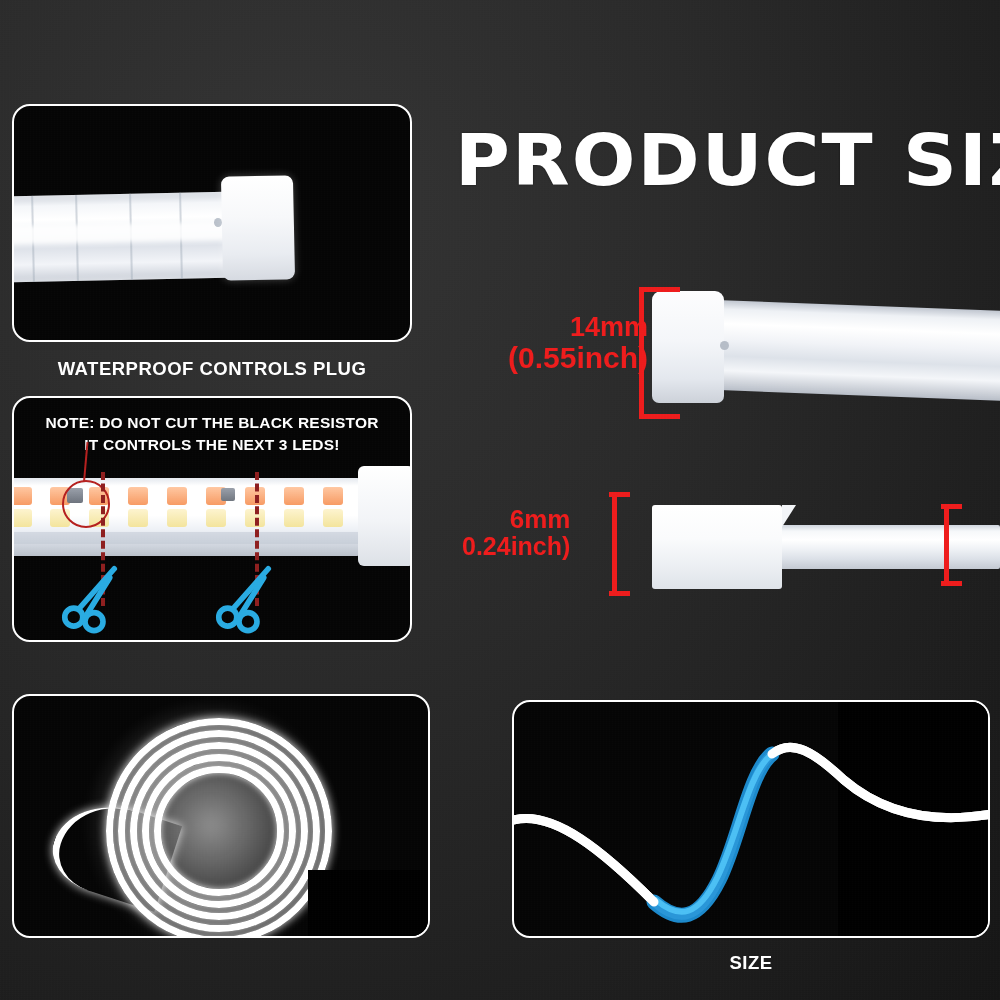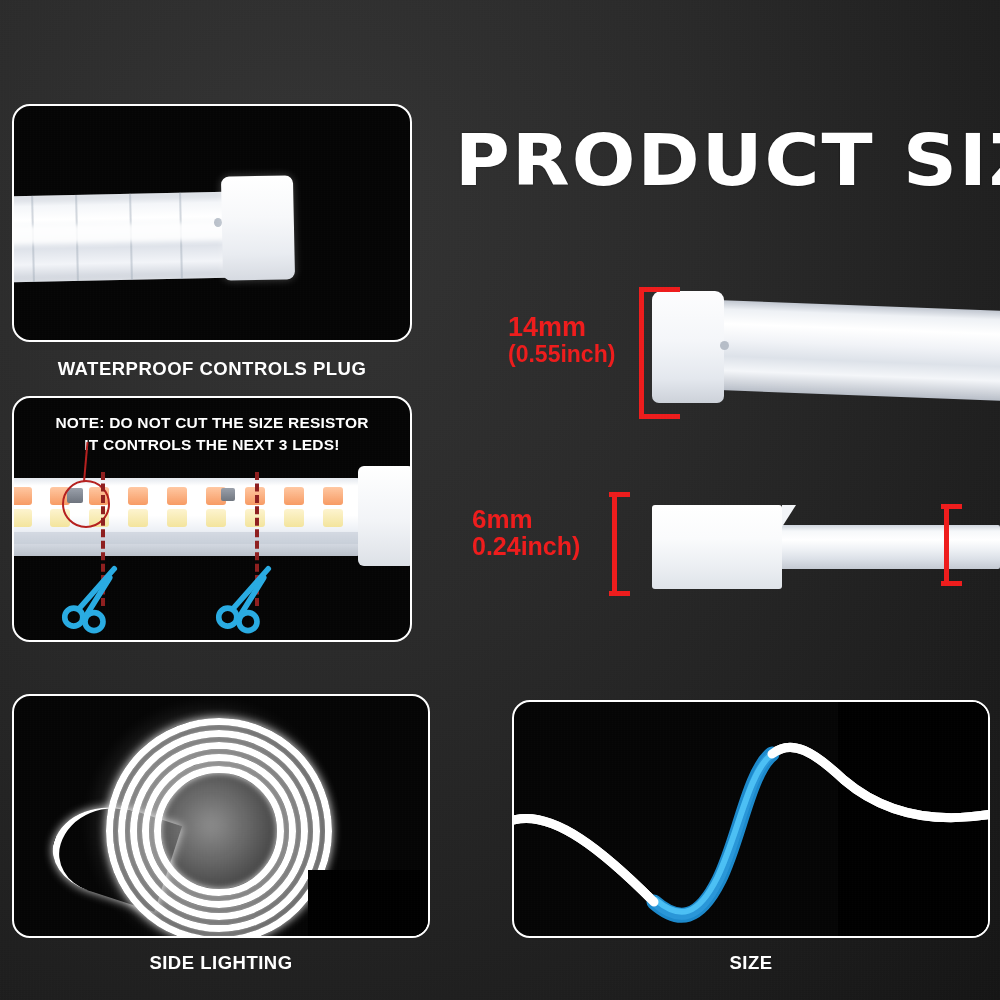--- a/index.html
+++ b/index.html
@@ -167,25 +167,25 @@
   }
   #dim1-dot{
     position:absolute;left:720px;top:341px;width:9px;height:9px;border-radius:50%;
     background:#b6bdc7;
   }
   #bracket14{
     position:absolute;left:639px;top:287px;width:36px;height:122px;
     border:5px solid #ee1c1c;border-right:none;
   }
   .dimlabel{
-    position:absolute;color:#ee1c1c;font-weight:bold;text-align:left;
+    position:absolute;color:#ee1c1c;font-weight:bold;text-align:right;
     line-height:1.08;white-space:nowrap;
   }
   #label14{left:508px;top:313px;font-size:27px;}
-  #label14 .l2{font-size:23px;}
+  #label14 .l2{font-size:30px;}
 
   
   #dim2-cap{
     position:absolute;left:652px;top:505px;width:130px;height:84px;
     background:linear-gradient(180deg,#ffffff 0%,#fafbfc 40%,#eceff3 72%,#dfe3e9 100%);
     border-radius:3px;
   }
   #dim2-cap:after{
     content:"";position:absolute;right:-14px;top:0;width:0;height:0;
     border-left:14px solid #f3f5f8;border-bottom:22px solid transparent;
@@ -198,21 +198,21 @@
   }
   #bar6{
     position:absolute;left:612px;top:497px;width:0;height:94px;
     border-left:5px solid #ee1c1c;
   }
   .barcap{position:absolute;width:21px;height:5px;background:#ee1c1c;}
   #bar45{
     position:absolute;left:944px;top:509px;width:0;height:72px;
     border-left:5px solid #ee1c1c;
   }
-  #label6{left:472px;top:505px;font-size:26px;}
+  #label6{left:462px;top:505px;font-size:26px;}
   #label6 .l2{font-size:25px;}
   #label45{left:812px;top:513px;font-size:25px;}
   #label45 .l2{font-size:24px;}
 
   
   #cap-plug{left:12px;top:358px;width:400px;font-size:18.5px;}
   #cap-cut{left:12px;top:656px;width:400px;font-size:18.5px;}
   #cap-side{left:12px;top:952px;width:418px;font-size:18.5px;}
   #cap-flex{left:512px;top:952px;width:478px;font-size:18.5px;}
 </style>
@@ -231,21 +231,21 @@
       <div class="rib" style="left:176px"></div>
       <div style="position:absolute;left:0;right:0;top:30px;height:18px;background:rgba(255,255,255,.85);filter:blur(2px);"></div>
     </div>
     <div id="plug-notch"></div>
     <div id="plug-cap"></div>
   </div>
   <div class="caption" id="cap-plug">WATERPROOF CONTROLS PLUG</div>
 
   <div class="panel" id="panel-cut">
     <div id="cut-note">
-      <div>NOTE: DO NOT CUT THE SIZE RESISTOR</div>
+      <div>NOTE: DO NOT CUT THE BLACK RESISTOR</div>
       <div>IT CONTROLS THE NEXT 3 LEDS!</div>
     </div>
 
     <div id="strip">
       <div style="position:absolute;left:0;right:0;top:54px;height:12px;background:rgba(190,198,210,.5);"></div>
 
       <div class="led top" style="left:6px"></div>
         <div class="led bot" style="left:6px"></div>
       <div class="led top" style="left:44px"></div>
         <div class="led bot" style="left:44px"></div>
@@ -296,21 +296,20 @@
   <div class="panel" id="panel-side">
     <div id="coil-glow"></div>
     <div class="coil" style="left:92px;top:22px;width:212px;height:212px;border-width:7px"></div>
     <div class="coil" style="left:104px;top:34px;width:188px;height:188px;border-width:7px"></div>
     <div class="coil" style="left:116px;top:46px;width:164px;height:164px;border-width:7px"></div>
     <div class="coil" style="left:128px;top:58px;width:140px;height:140px;border-width:7px"></div>
     <div class="coil" style="left:140px;top:70px;width:116px;height:116px;border-width:7px"></div>
     <div id="coil-tail"></div>
     <div id="side-dark"></div>
   </div>
-  <div class="caption" id="cap-side">SIDE LIGHTING</div>
 
   <div class="panel" id="panel-flex">
     <div id="flex-dark"></div>
     <svg id="flex-strip" viewBox="0 0 478 238">
       <path d="M0 118 C 40 108, 90 150, 140 200 C 165 222, 185 218, 205 178
                C 225 138, 235 70, 258 52 C 278 36, 300 50, 330 78
                C 370 112, 420 122, 478 112" fill="none" stroke="#ffffff" stroke-width="9" stroke-linecap="round"></path>
       <path d="M140 200 C 165 222, 185 218, 205 178 C 225 138, 235 70, 258 52" fill="none" stroke="#1e90d6" stroke-width="15" stroke-linecap="round" opacity=".95"></path>
       <path d="M142 198 C 166 218, 184 214, 203 176 C 223 136, 234 72, 256 54" fill="none" stroke="#4fc3f7" stroke-width="6" stroke-linecap="round" opacity=".9"></path>
       <path d="M0 118 C 40 108, 90 150, 140 200" fill="none" stroke="#ffffff" stroke-width="9" stroke-linecap="round"></path>

